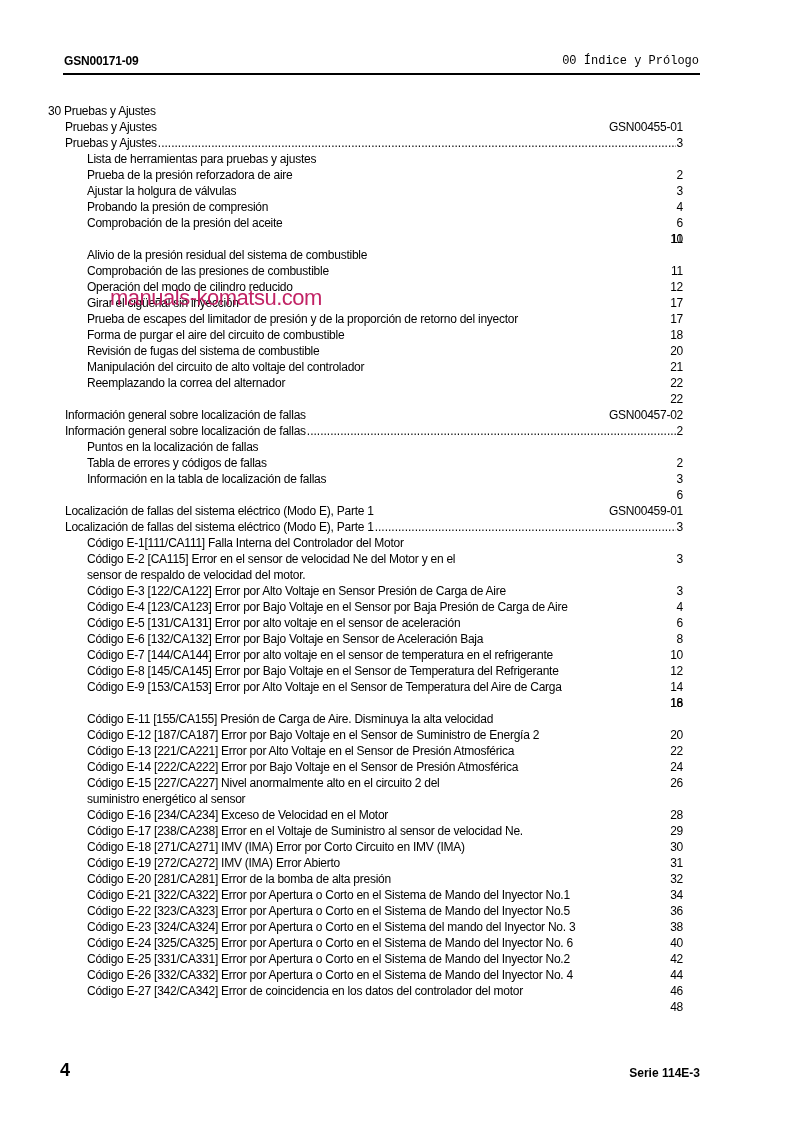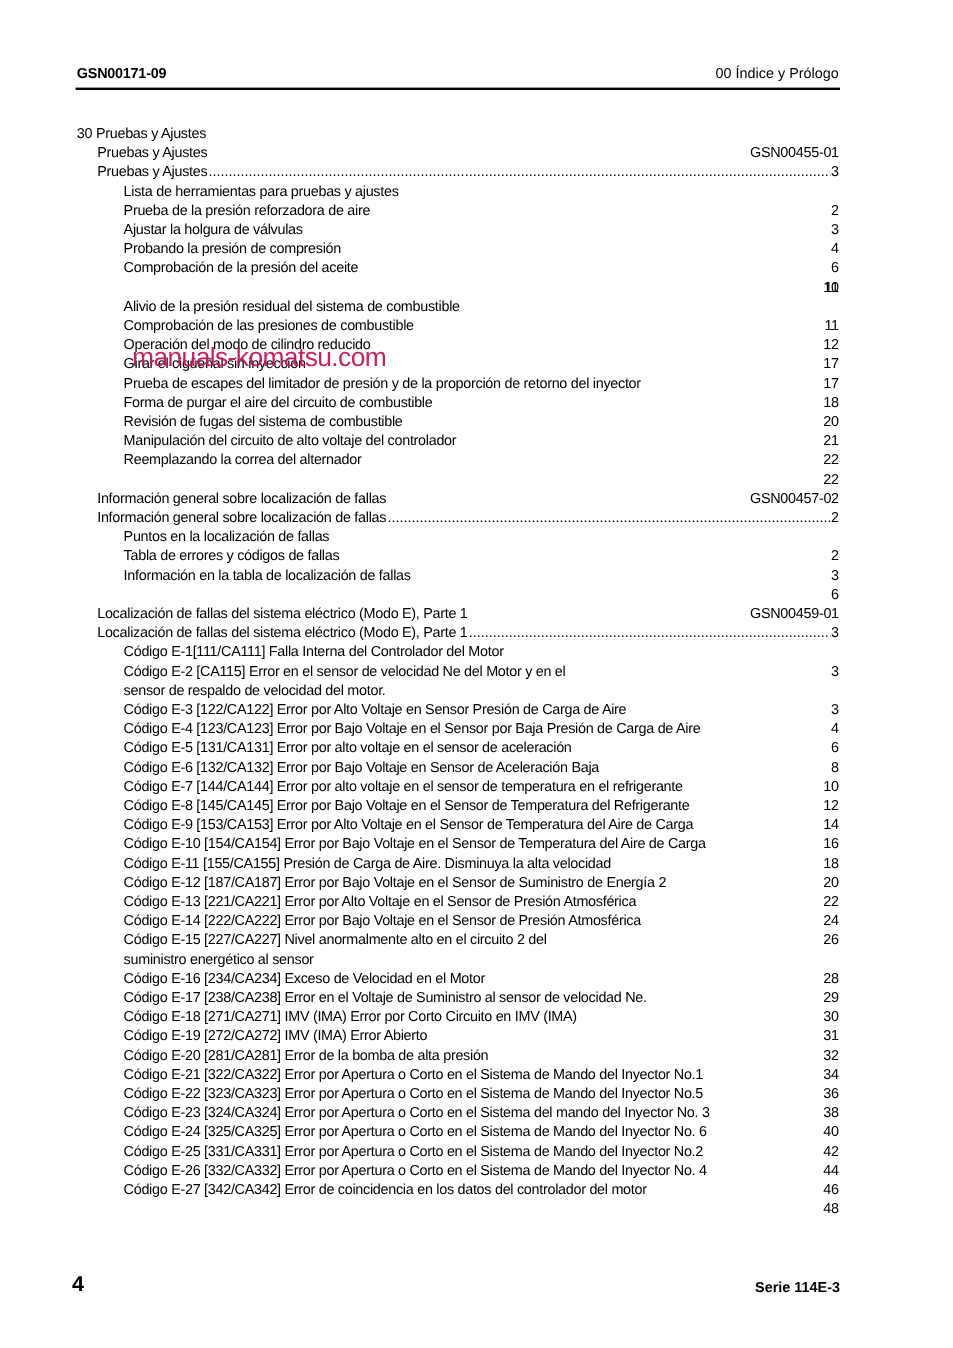--- a/index.html
+++ b/index.html
@@ -1,23 +1,23 @@
 <!DOCTYPE html>
 <html><head>
 <meta charset="utf-8">
 <style>
   html, body { margin: 0; padding: 0; background: #ffffff; }
   body { width: 794px; height: 1123px; position: relative; overflow: hidden;
          font-family: "Liberation Sans", sans-serif; color: #000; }
   .header { position: absolute; left: 64px; top: 54px; width: 635px; height: 20px; }
   .header .left { position: absolute; left: 0; top: 0; font-size: 12px; font-weight: bold; letter-spacing: -0.2px; text-align: center; }
-  .header .right { position: absolute; right: 0; top: 0; font-size: 12px; }
+  .header .right { position: absolute; right: 0; top: 0; font-size: 12px; font-family: Liberation Mono, monospace; }
   .header-rule { position: absolute; left: 63px; top: 73px; width: 637px; height: 2px; background: #000; }
 
-  .toc { position: absolute; left: 64px; top: 103px; width: 635px; font-size: 12px; letter-spacing: -0.25px; }
+  .toc { position: absolute; left: 48px; top: 103px; width: 635px; font-size: 12px; letter-spacing: -0.25px; }
   .row { position: relative; height: 16px; line-height: 16px; white-space: nowrap; display: flex; }
   .row.gap { margin-top: 16px; }
   .lvl0 { padding-left: 0; }
   .lvl1 { padding-left: 17px; }
   .lvl2 { padding-left: 39px; flex-direction: column; }
   .row .title { flex: 0 0 auto; }
   .row .dots { flex: 1 1 auto; overflow: hidden; margin: 0 1px; }
   .row .dots::after { content: "........................................................................................................................................................................................................................................................"; letter-spacing: 0px; }
   .row .page { flex: 0 0 auto; text-align: right; }
   .row .code { margin-left: auto; }
@@ -201,21 +201,20 @@
         <span class="title">Código E-8 [145/CA145] Error por Bajo Voltaje en el Sensor de Temperatura del Refrigerante</span>
         <span class="dots"></span>
         <span class="page">14</span>
       </div>
       <div class="row lvl2">
         <span class="title">Código E-9 [153/CA153] Error por Alto Voltaje en el Sensor de Temperatura del Aire de Carga</span>
         <span class="dots"></span>
         <span class="page">16</span>
       </div>
       <div class="row lvl2">
-        <span class="title">Código E-10 [154/CA154] Error por Bajo Voltaje en el Sensor de Temperatura del Aire de Carga</span>
         <span class="dots"></span>
         <span class="page">18</span>
       </div>
       <div class="row lvl2">
         <span class="title">Código E-11 [155/CA155] Presión de Carga de Aire. Disminuya la alta velocidad</span>
         <span class="dots"></span>
         <span class="page">20</span>
       </div>
       <div class="row lvl2">
         <span class="title">Código E-12 [187/CA187] Error por Bajo Voltaje en el Sensor de Suministro de Energía 2</span>

